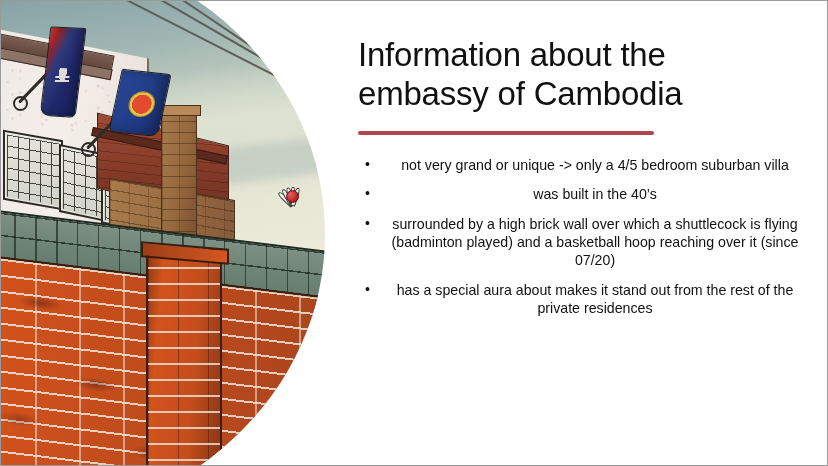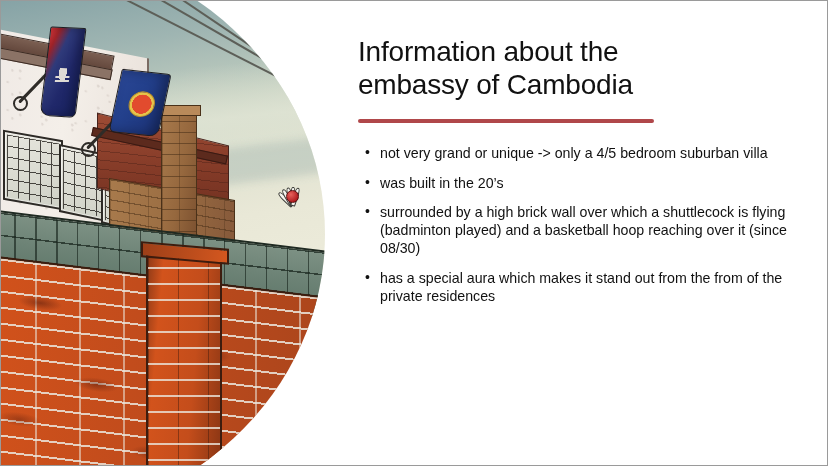--- a/index.html
+++ b/index.html
@@ -347,39 +347,40 @@
   }
 
   
   .content {
     position: absolute;
     left: 357px;
     top: 34px;
     width: 452px;
   }
   .title {
-    font-size: 28px;
+    font-size: 33px;
     line-height: 1.19;
     font-weight: 400;
     color: #111111;
     letter-spacing: -0.2px;
     margin: 0;
     white-space: pre-line;
   }
   .rule {
     margin-top: 17px;
     width: 296px;
     height: 4px;
     border-radius: 2px;
     background: #b0474a;
   }
   .bullets {
     margin: 22px 0 0 0;
     padding: 0;
     list-style: none;
+    text-align: center;
   }
   .bullets li {
     position: relative;
     padding-left: 22px;
     margin-bottom: 12px;
     font-size: 14.2px;
     line-height: 1.26;
     color: #111111;
   }
   .bullets li::before {
@@ -462,19 +463,19 @@
   </div>
 
   <div class="content">
     <h1 class="title">Information about the
 embassy of Cambodia</h1>
 
     <div class="rule"></div>
 
     <ul class="bullets">
       <li>not very grand or unique -&gt; only a 4/5 bedroom suburban villa</li>
-      <li>was built in the 20’s</li>
-      <li>surrounded by a high brick wall over which a shuttlecock is flying (badminton played) and a basketball hoop reaching over it (since 08/30)</li>
-      <li>has a special aura which makes it stand out from the from of the private residences</li>
+      <li>was built in the 40’s</li>
+      <li>surrounded by a high brick wall over which a shuttlecock is flying (badminton played) and a basketball hoop reaching over it (since 07/20)</li>
+      <li>has a special aura about makes it stand out from the rest of the private residences</li>
     </ul>
   </div>
 
 </div>
 
 </body></html>

